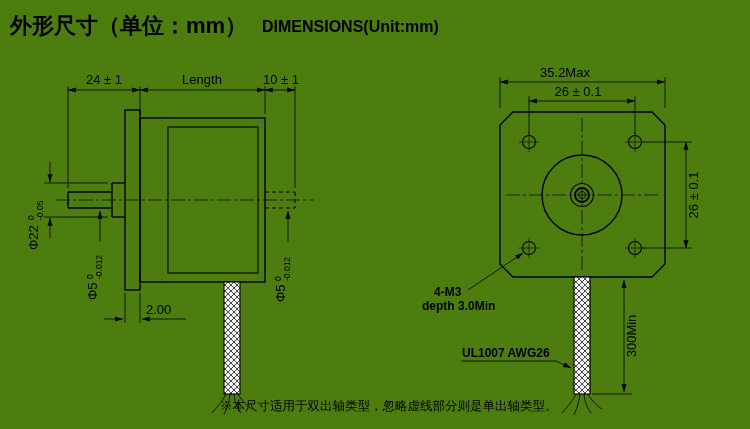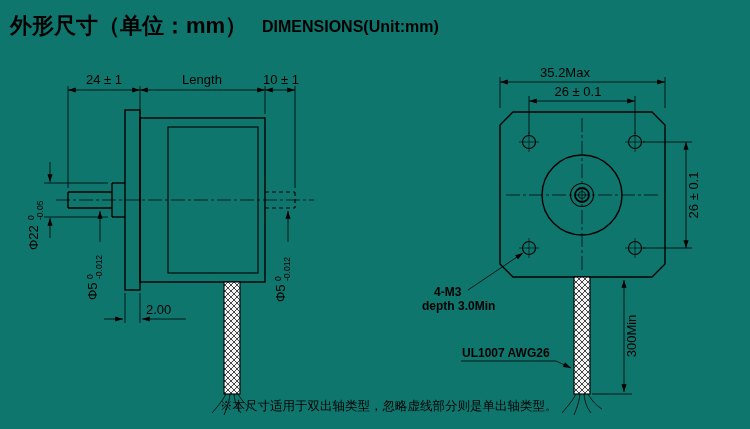--- a/index.html
+++ b/index.html
@@ -1,16 +1,16 @@
 <!DOCTYPE html>
 <html><head>
 <meta charset="utf-8">
 <style>
   html,body{margin:0;padding:0;background:#fff;}
-  .canvas{position:relative;width:750px;height:429px;background:#0f766e;overflow:hidden;
+  .canvas{position:relative;width:750px;height:429px;background:#4d7c0f;overflow:hidden;
           font-family:"Liberation Sans", sans-serif;}
   svg{position:absolute;left:0;top:0;}
   svg text{font-family:"Liberation Sans", sans-serif;fill:#000;}
   .t-title-cn{font-size:22px;font-weight:bold;}
   .t-title-en{font-size:16px;font-weight:bold;}
   .t-dim{font-size:13px;}
   .t-small{font-size:8.5px;}
   .t-lbl{font-size:12px;font-weight:bold;}
   .t-note{font-size:12.5px;}
   .ln{stroke:#000;stroke-width:1.4;fill:none;}

